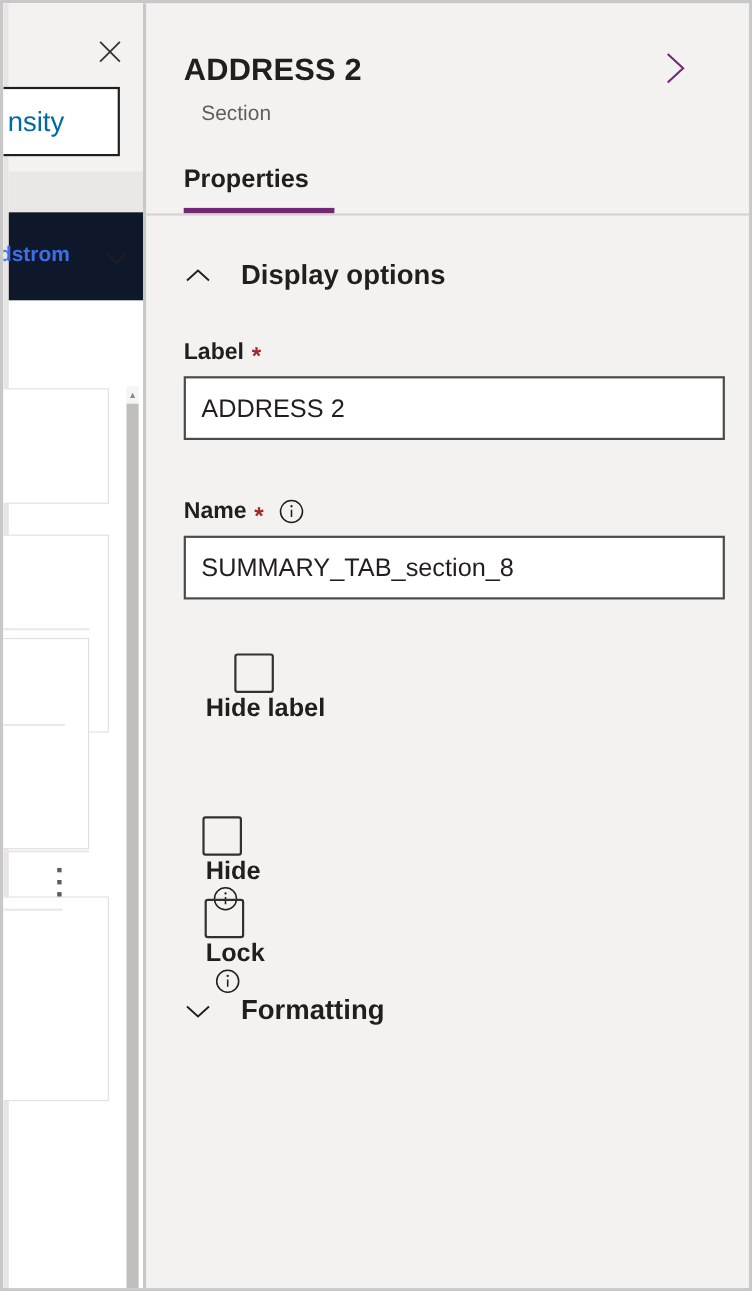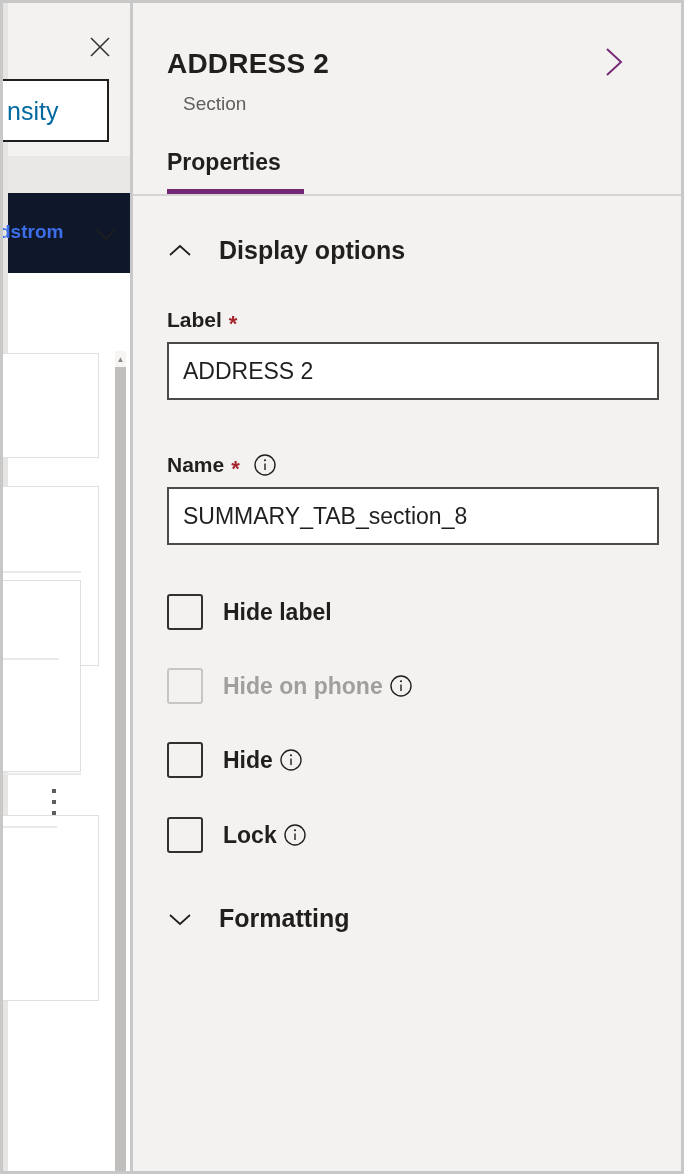--- a/index.html
+++ b/index.html
@@ -295,20 +295,21 @@
     outline: none;
   }
 
   .check-row {
     position: absolute;
     left: 34px;
     display: flex;
     align-items: center;
     height: 36px;
     cursor: pointer;
+    flex-direction: column;
   }
   .check-row.r1 { top: 398px; }
   .check-row.r2 { top: 472px; }
   .check-row.r3 { top: 546px; }
   .check-row.r4 { top: 621px; }
 
   .cbox {
     width: 36px; height: 36px;
     border: 2px solid #323130;
     background: transparent;
@@ -435,31 +436,20 @@
           </span>
         </div>
         <input class="text-input" type="text" value="SUMMARY_TAB_section_8" style="">
       </div>
 
       <div class="check-row r1">
         <span class="cbox"></span>
         <span class="check-label">Hide label</span>
       </div>
 
-      <div class="check-row r2 disabled">
-        <span class="cbox"></span>
-        <span class="check-label">Hide on phone</span>
-        <span class="info-icon">
-          <svg width="24" height="24" viewBox="0 0 24 24" fill="none" stroke="#201f1e" stroke-width="1.4">
-            <circle cx="12" cy="12" r="10"></circle>
-            <line x1="12" y1="10.5" x2="12" y2="17"></line>
-            <circle cx="12" cy="7.2" r="1.05" fill="#201f1e" stroke="none"></circle>
-          </svg>
-        </span>
-      </div>
 
       <div class="check-row r3">
         <span class="cbox"></span>
         <span class="check-label">Hide</span>
         <span class="info-icon">
           <svg width="24" height="24" viewBox="0 0 24 24" fill="none" stroke="currentColor" stroke-width="1.4">
             <circle cx="12" cy="12" r="10"></circle>
             <line x1="12" y1="10.5" x2="12" y2="17"></line>
             <circle cx="12" cy="7.2" r="1.05" fill="currentColor" stroke="none"></circle>
           </svg>

